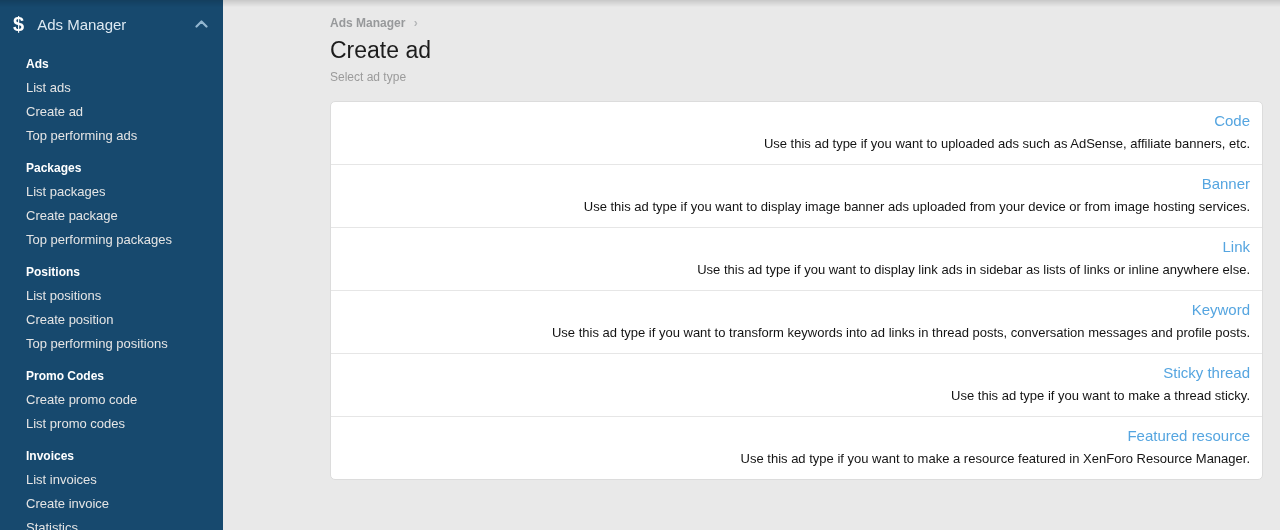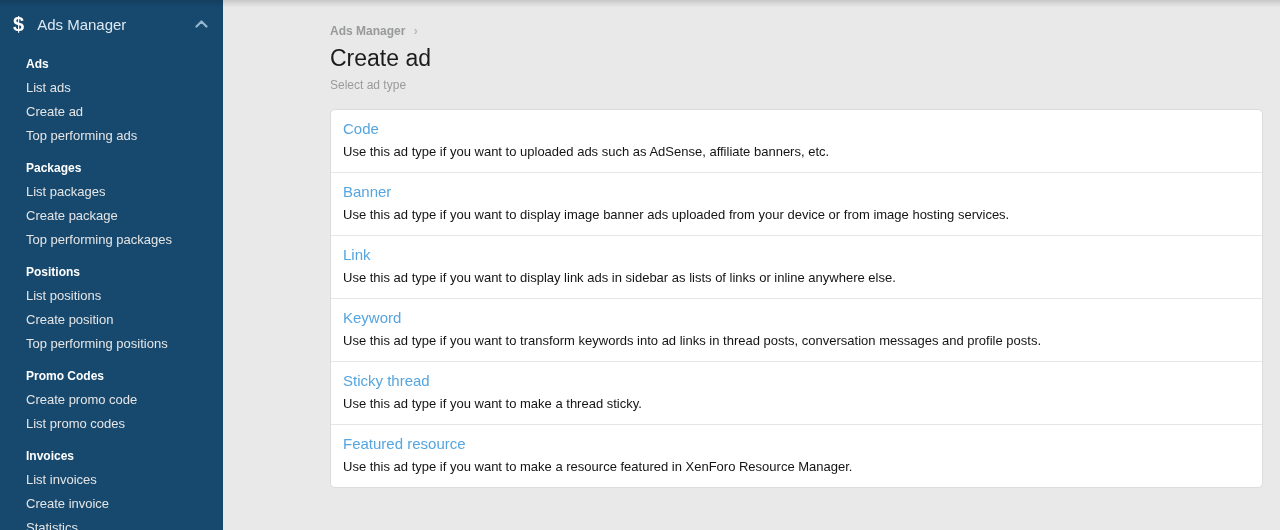--- a/index.html
+++ b/index.html
@@ -55,21 +55,21 @@
   .sb-section li {
     font-size: 13px;
     line-height: 24px;
     color: #e5e5e5;
     cursor: pointer;
     white-space: nowrap;
   }
   
   .main {
     margin-left: 223px;
-    padding: 24px 17px 0 107px;
+    padding: 16px 17px 0 107px;
   }
   .breadcrumb {
     font-size: 12px;
     line-height: 14px;
     margin-bottom: 6px;
   }
   .bc-link { color: #97999b; font-weight: bold; text-decoration: none; cursor: pointer; }
   .bc-sep { color: #b5b7b9; margin-left: 5px; font-weight: bold; }
   h1.page-title {
     font-size: 23px;
@@ -87,20 +87,21 @@
   .ad-list {
     background: #ffffff;
     border: 1px solid #dcdcdc;
     border-radius: 5px;
     overflow: hidden;
   }
   .ad-row {
     padding: 10px 12px 12px;
     border-top: 1px solid #e6e6e6;
     cursor: pointer;
+    text-align: right;
   }
   .ad-row:first-child { border-top: none; }
   .ad-title {
     display: inline-block;
     font-size: 15px;
     line-height: 18px;
     color: #55a5e0;
     text-decoration: none;
     margin-bottom: 6px;
     cursor: pointer;

